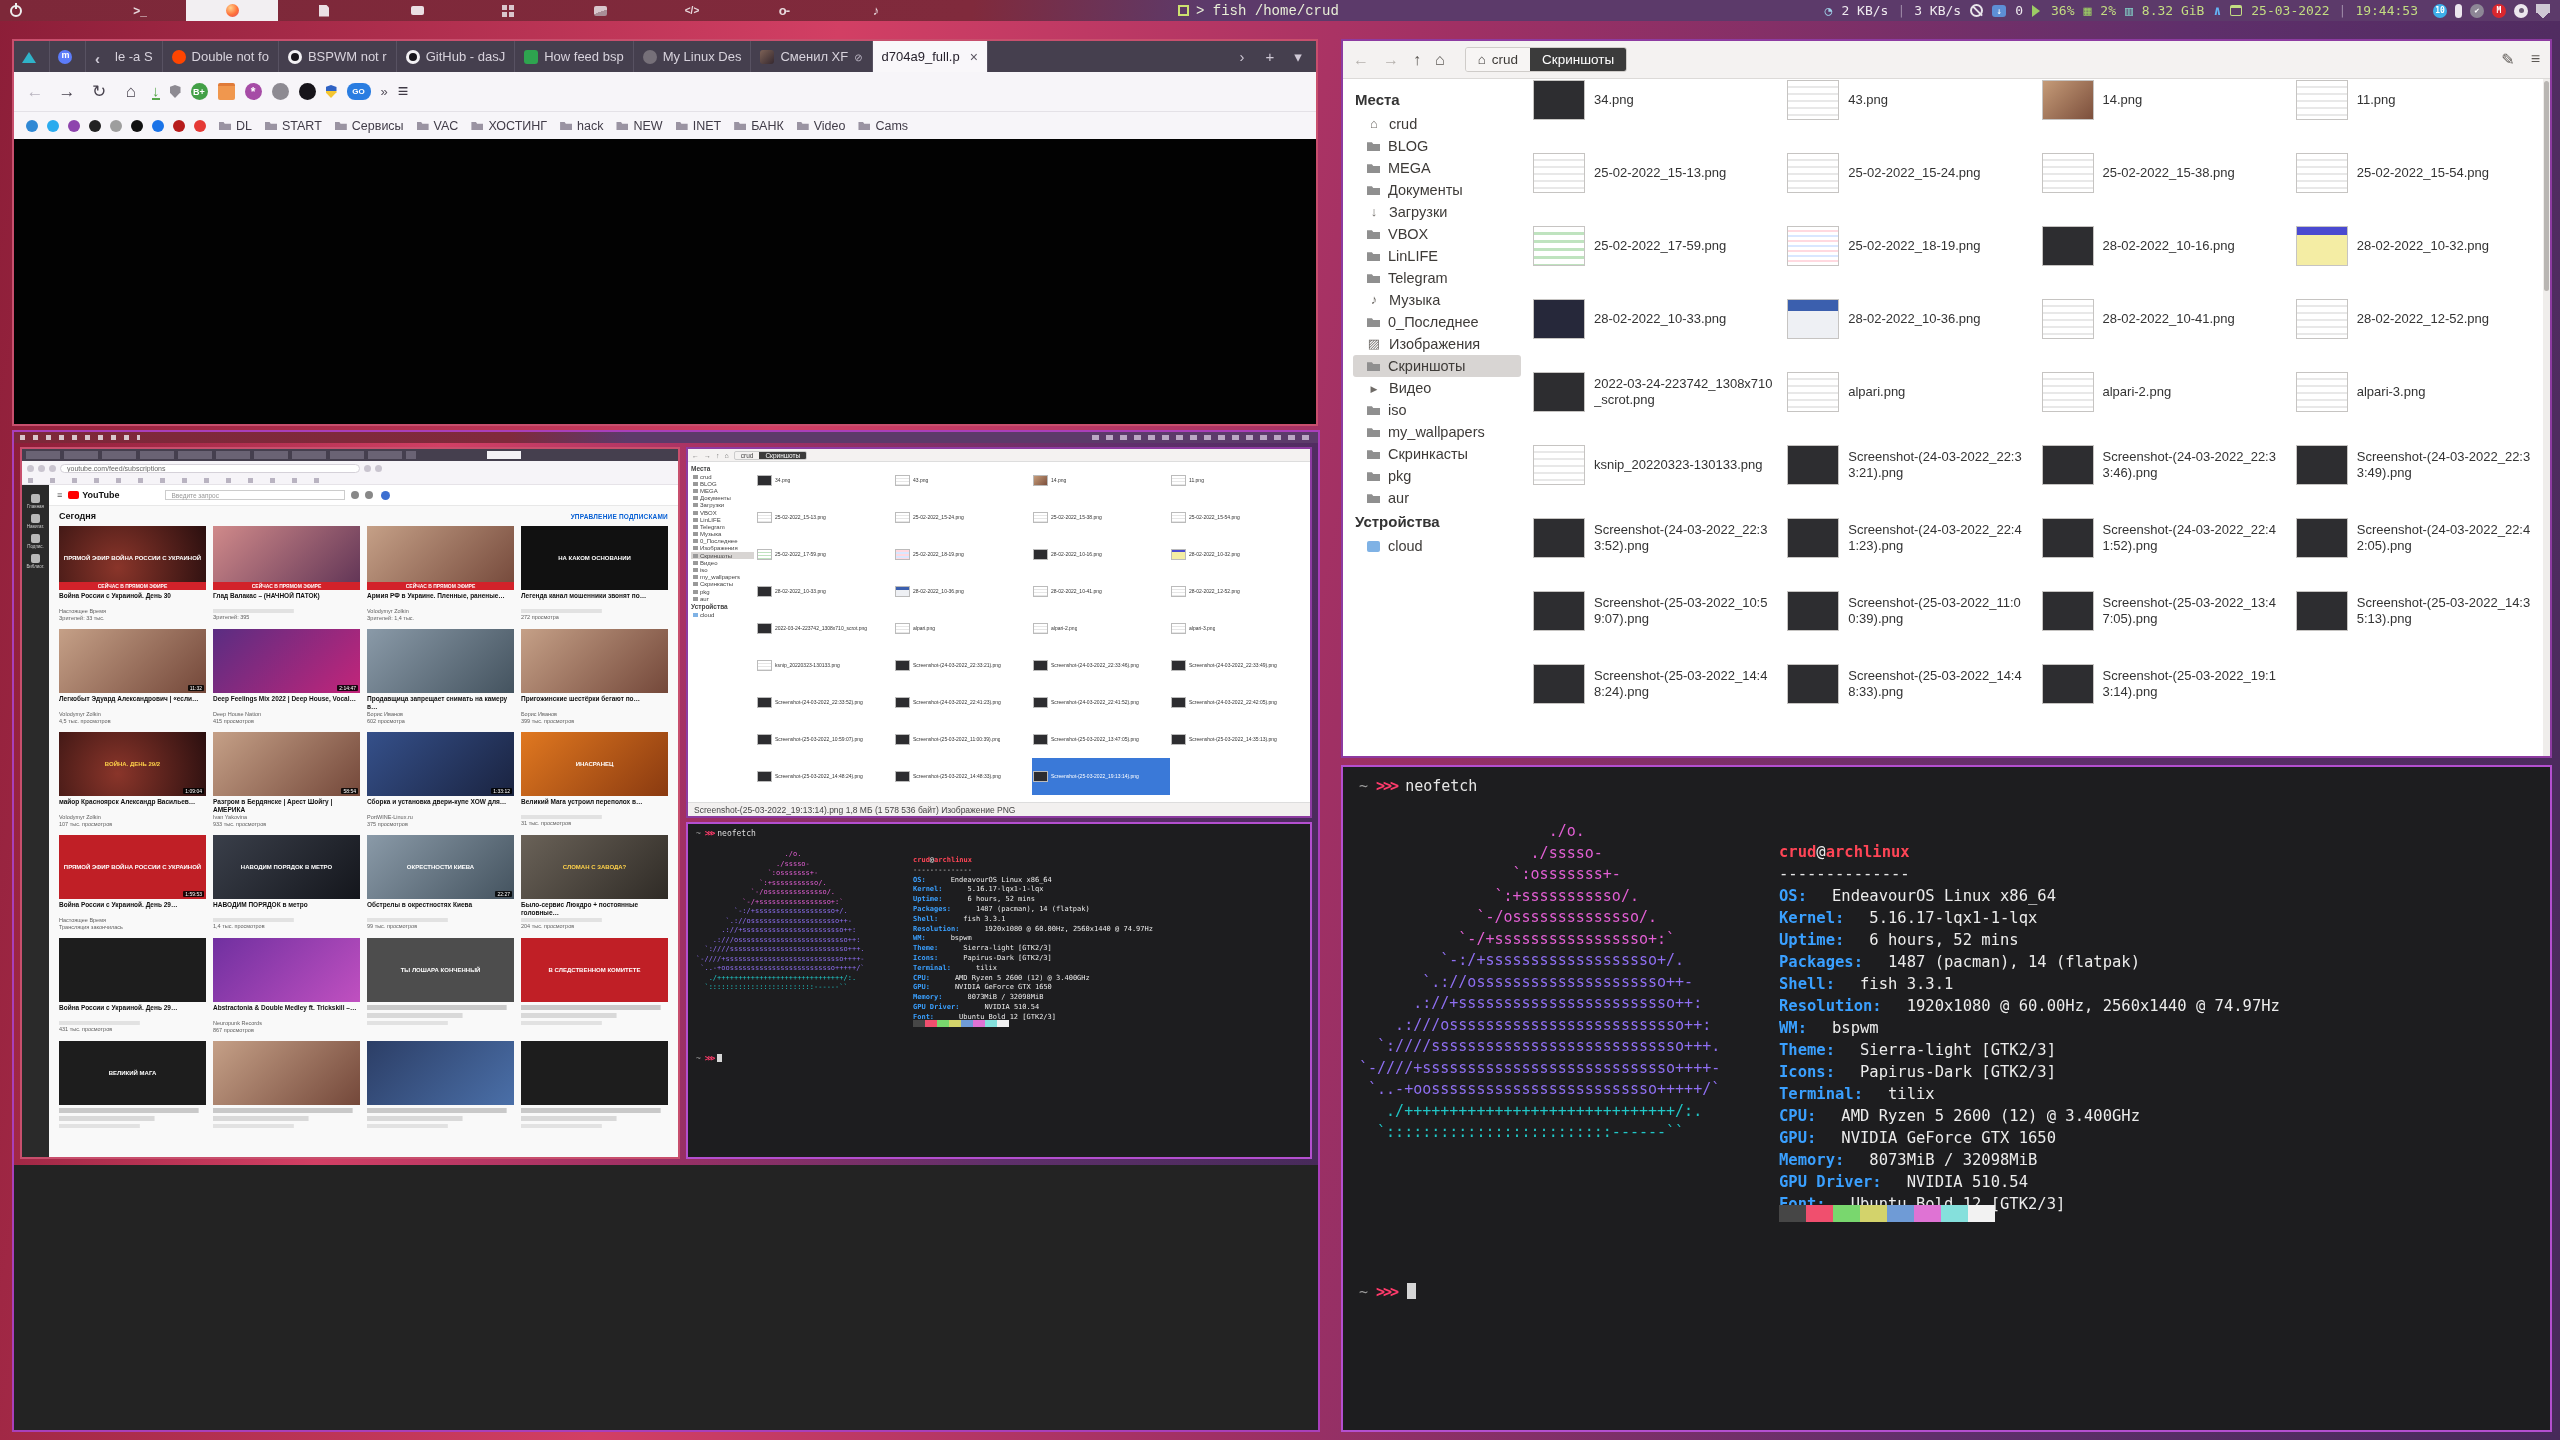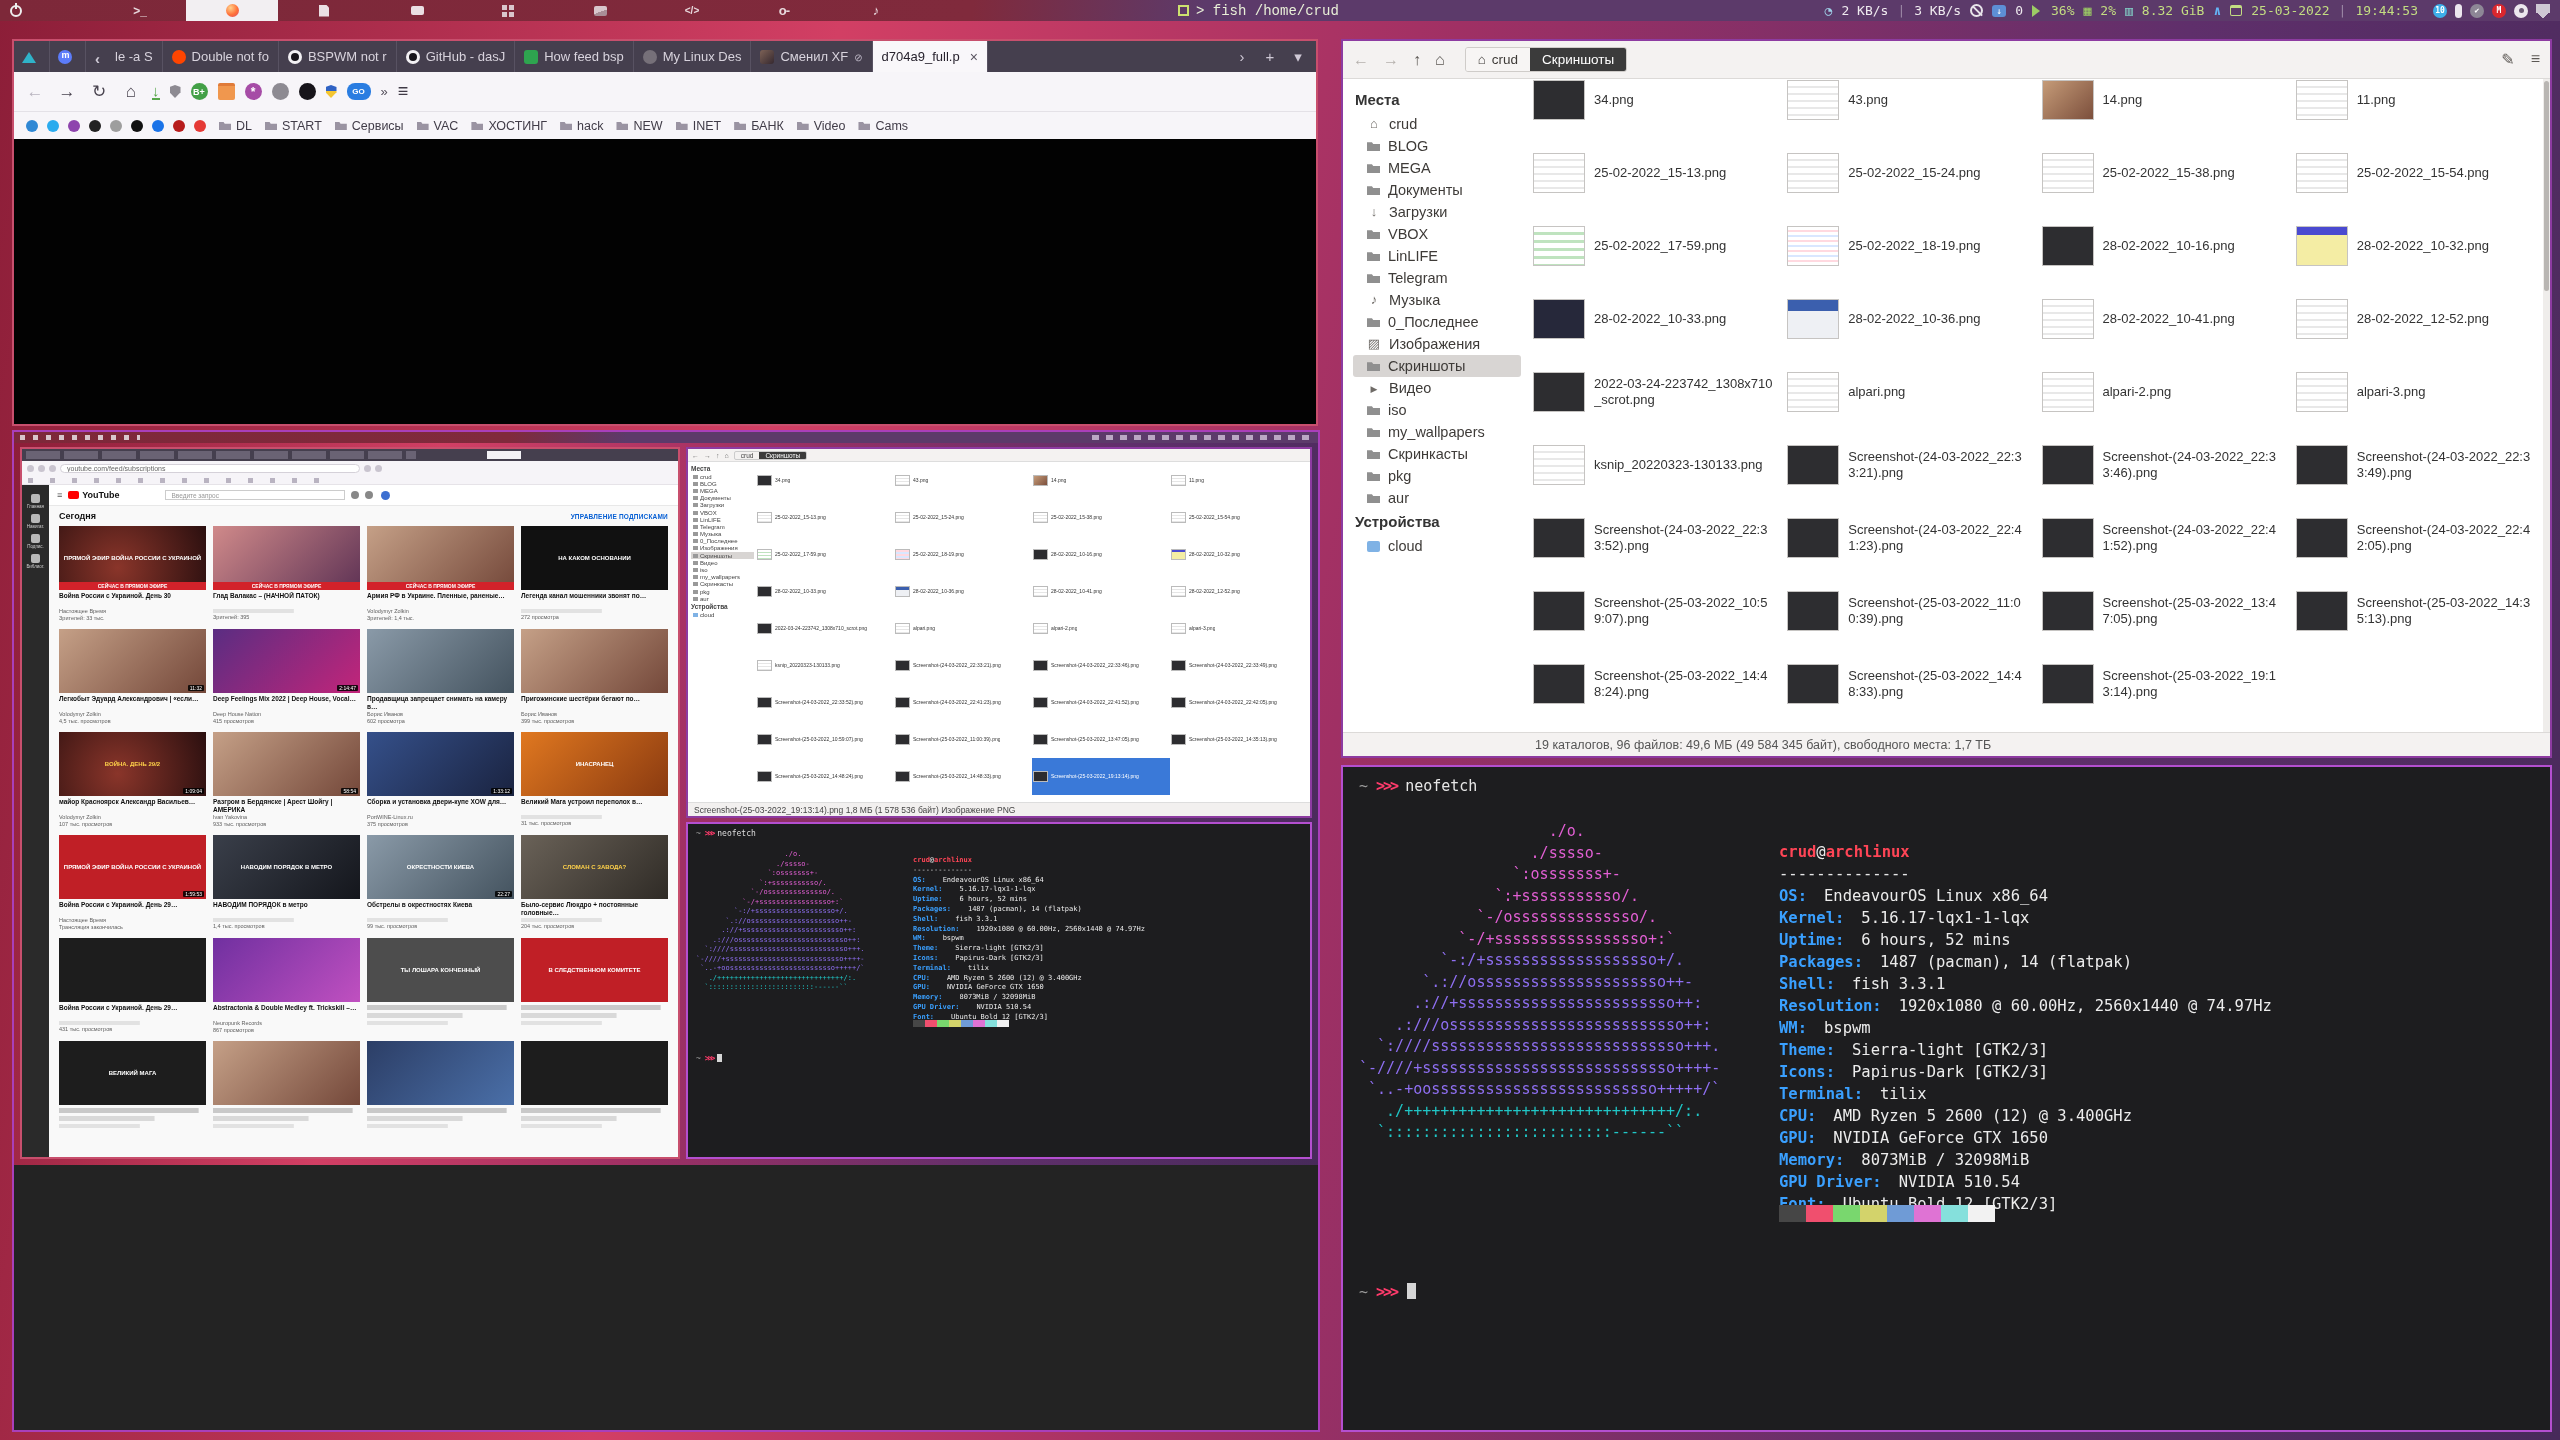--- a/index.html
+++ b/index.html
@@ -134,21 +134,21 @@
 #fmscroll::before{content:"";position:absolute;top:2px;left:1px;width:5px;height:210px;background:#b9b6b3;border-radius:3px}
 
 #tm{left:1341px;top:765px;width:1211px;height:667px;border-color:#b44fd0;background:#1d1d1f;color:#e6e6e6;font-family:"DejaVu Sans Mono",monospace;font-size:15px}
 #tm .pr{position:absolute;left:16px;display:flex;gap:8px}
 .tld{color:#9a9a9a}.chv{color:#ff3b6b;letter-spacing:-2px;font-weight:bold}
 #ascii{position:absolute;left:16px;top:54px;line-height:21.5px;white-space:pre;font-size:15px}
 .al.m{color:#e25fd4}.al.p{color:#8f6ff2}.al.c{color:#20c6c6}
 #nfinfo{position:absolute;left:436px;top:74px;line-height:22px;font-size:15.5px}
 .nf-l{color:#3aa0ff;font-weight:bold}
 .nf-l::after{content:":";color:#3aa0ff}
-.nf-v{color:#ececec;margin-left:17px}
+.nf-v{color:#ececec;margin-left:25px}
 .nfuser{color:#ff4556;font-weight:bold}
 .nfat{color:#ececec}
 #palette{position:absolute;left:436px;top:438px;display:flex}
 #palette span{width:27px;height:17px}
 #tmcur{display:inline-block;width:9px;height:16px;background:#d6d6d6;margin-left:2px}
 
 #vw{left:12px;top:430px;width:1308px;height:1002px;border-color:#a93fba;background:#232323}
 #shot{position:absolute;left:0;top:0;width:1304px;height:733px;background:linear-gradient(100deg,#8c1e38 0%,#d23f64 30%,#a03064 52%,#5f2f6b 78%,#472a5a 100%);overflow:hidden}
 #ntop{position:absolute;left:0;top:0;width:100%;height:11px;background:linear-gradient(95deg,#7d2839 0%,#802a3c 38%,#5c3a6a 47%,#5c3a6a 100%)}
 #ntop::before{content:"";position:absolute;left:6px;top:3px;width:120px;height:5px;background:repeating-linear-gradient(90deg,#d9c6cc 0 5px,transparent 5px 13px)}
@@ -684,21 +684,20 @@
             <span class="fn">Screenshot-(25-03-2022_14:48:33).png</span>
           </div>
           <div class="fi">
             <span class="fth dark"></span>
             <span class="fn">Screenshot-(25-03-2022_19:13:14).png</span>
           </div>
         </div>
       <div id="fmscroll"></div>
     </div>
   </div>
-  <div id="fmstatus">19 каталогов, 96 файлов: 49,6 МБ (49 584 345 байт), свободного места: 1,7 ТБ</div>
 </div>
 
 <div id="tm" class="win">
   <div class="pr" style="top:10px">
     <span class="tld">~</span>
       <span class="chv">&gt;&gt;&gt;</span>
       <span>neofetch</span>
   </div>
   <div id="ascii"><div class="al m">                     ./o.</div><div class="al m">                   ./sssso-</div><div class="al m">                 `:osssssss+-</div><div class="al m">               `:+sssssssssso/.</div><div class="al m">             `-/ossssssssssssso/.</div><div class="al m">           `-/+sssssssssssssssso+:`</div><div class="al p">         `-:/+sssssssssssssssssso+/.</div><div class="al p">       `.://osssssssssssssssssssso++-</div><div class="al p">      .://+ssssssssssssssssssssssso++:</div><div class="al p">    .:///ossssssssssssssssssssssssso++:</div><div class="al p">  `:////ssssssssssssssssssssssssssso+++.</div><div class="al p">`-////+ssssssssssssssssssssssssssso++++-</div><div class="al p"> `..-+oosssssssssssssssssssssssso+++++/`</div><div class="al c">   ./++++++++++++++++++++++++++++++/:.</div><div class="al c">  `:::::::::::::::::::::::::------``</div></div>
   <div id="nfinfo">

